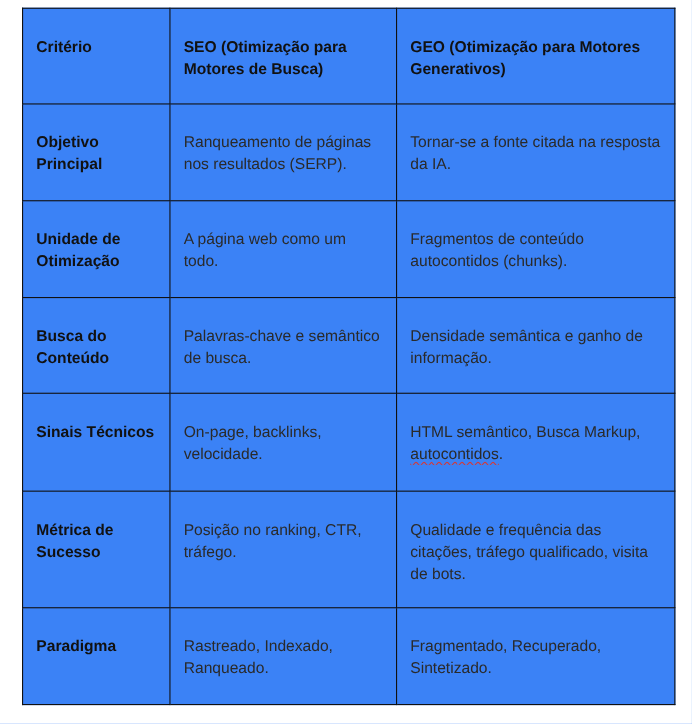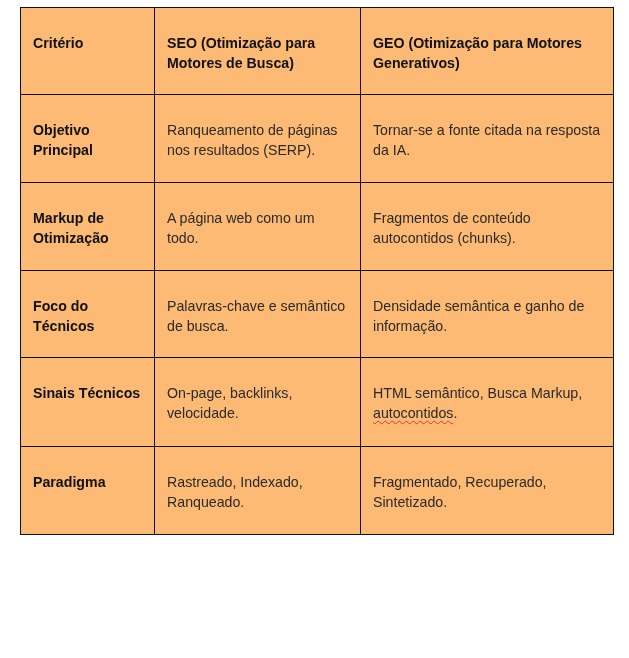--- a/index.html
+++ b/index.html
@@ -10,21 +10,21 @@
     font-family: "Liberation Sans", sans-serif;
     color: #1a1a1a;
     overflow: hidden;
   }
   table.cmp {
     position: absolute;
     left: 20px; top: 7px;
     width: 593px;
     border-collapse: collapse;
     table-layout: fixed;
-    background: #fdba74;
+    background: #3b82f6;
   }
   table.cmp td {
     border: 1.3px solid #111;
     vertical-align: top;
     padding: 25px 12px 0 12px;
     font-size: 14.2px;
     line-height: 20px;
     color: #2a2a2a;
   }
   table.cmp td.crit { font-weight: bold; color: #111; margin-top: 40px; }
@@ -52,33 +52,38 @@
     <td>Critério</td>
     <td>SEO (Otimização para Motores de Busca)</td>
     <td>GEO (Otimização para Motores Generativos)</td>
   </tr>
   <tr style="height:88px">
     <td class="crit">Objetivo Principal</td>
     <td>Ranqueamento de páginas nos resultados (SERP).</td>
     <td>Tornar-se a fonte citada na resposta da IA.</td>
   </tr>
   <tr style="height:88px">
-    <td class="crit">Markup de Otimização</td>
+    <td class="crit">Unidade de Otimização</td>
     <td>A página web como um todo.</td>
     <td>Fragmentos de conteúdo autocontidos (chunks).</td>
   </tr>
   <tr style="height:87px">
-    <td class="crit">Foco do Técnicos</td>
+    <td class="crit">Busca do Conteúdo</td>
     <td>Palavras-chave e semântico de busca.</td>
     <td>Densidade semântica e ganho de informação.</td>
   </tr>
   <tr style="height:89px">
     <td class="crit">Sinais Técnicos</td>
     <td>On-page, backlinks, velocidade.</td>
     <td><span>HTML semântico, Busca Markup, </span><span class="spell">autocontidos</span><span>.</span></td>
+  </tr>
+  <tr style="height:106px">
+    <td class="crit">Métrica de Sucesso</td>
+    <td>Posição no ranking, CTR, tráfego.</td>
+    <td>Qualidade e frequência das citações, tráfego qualificado, visita de bots.</td>
   </tr>
   <tr style="height:88px">
     <td class="crit">Paradigma</td>
     <td>Rastreado, Indexado, Ranqueado.</td>
     <td>Fragmentado, Recuperado, Sintetizado.</td>
   </tr>
 </tbody>
   </table>
 
 </body></html>

